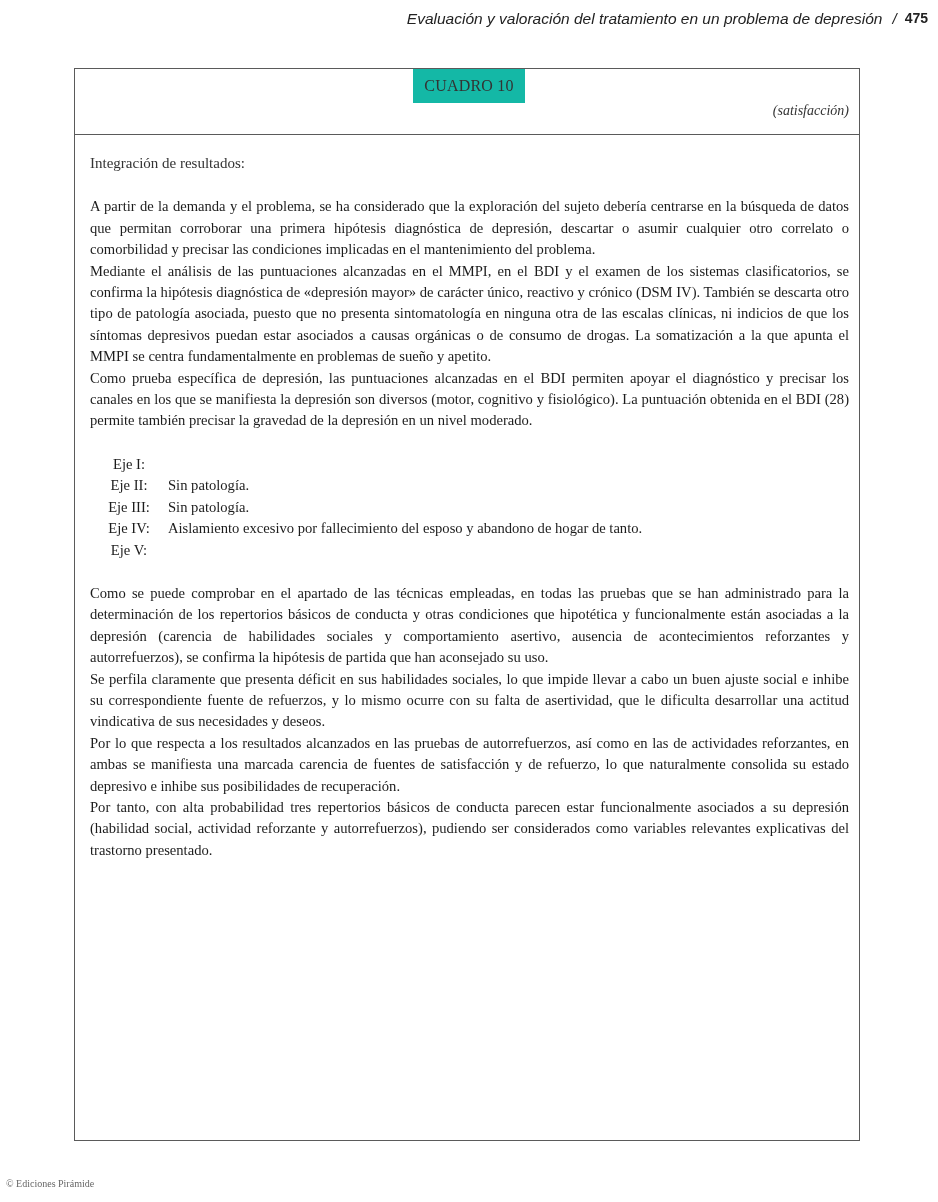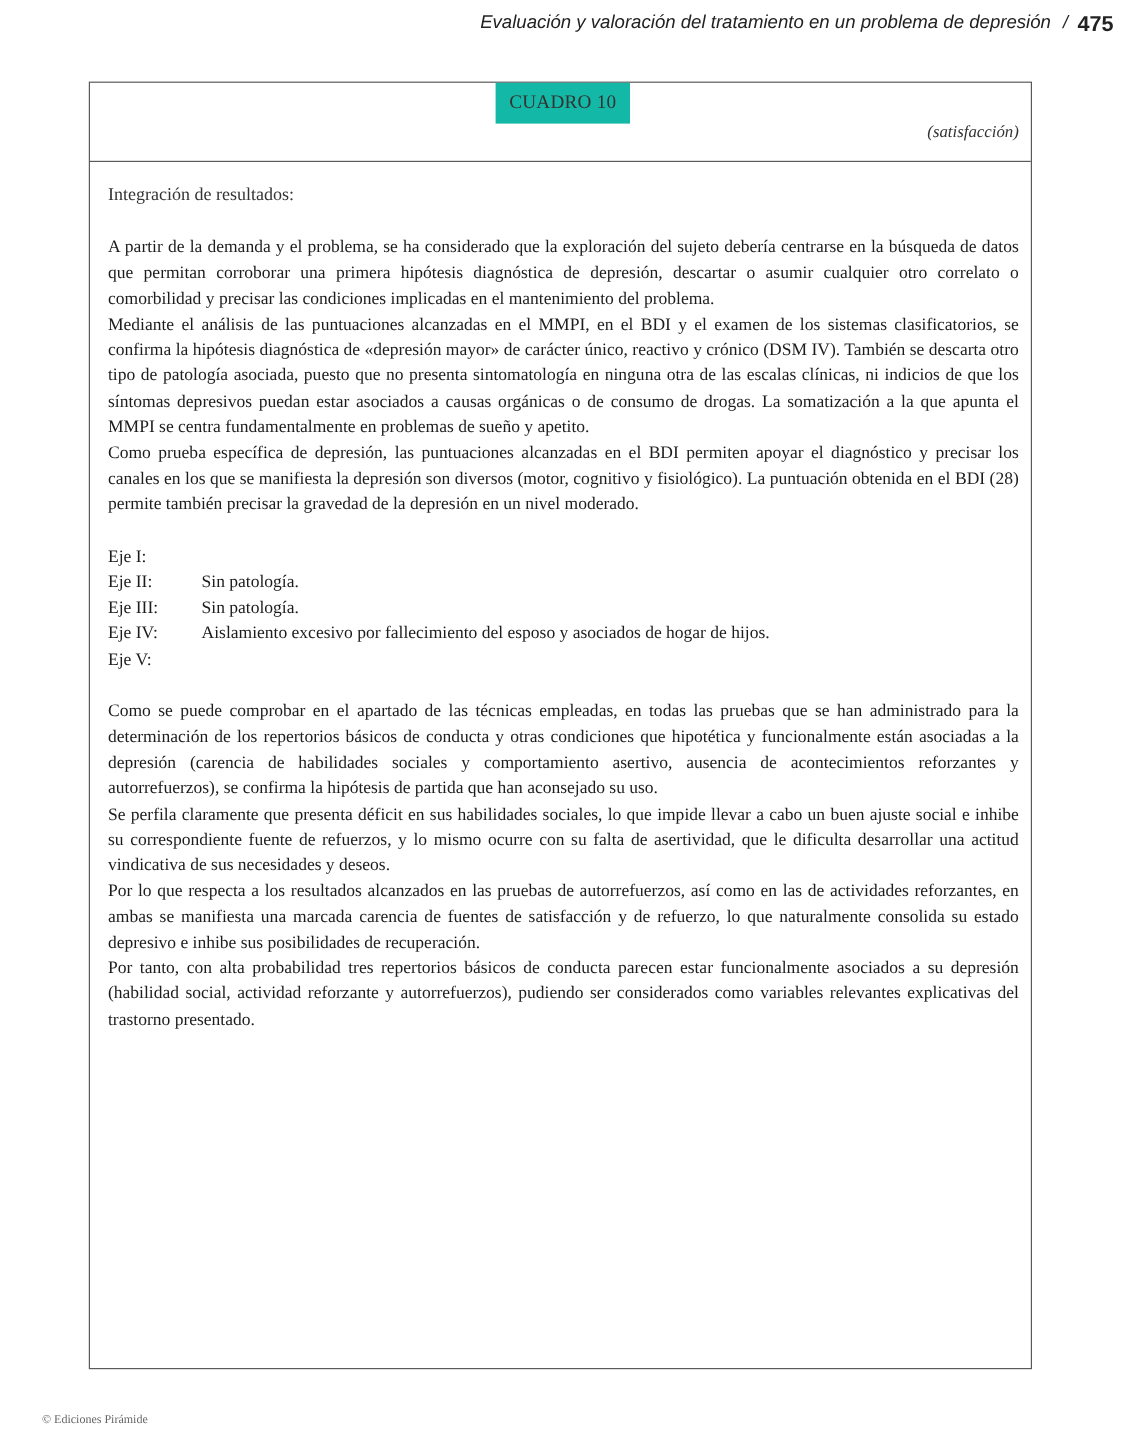--- a/index.html
+++ b/index.html
@@ -9,21 +9,21 @@
       color: #1c1c1c;
     }
     .running-head {
       position: absolute; top: 10px; right: 10px;
       font-family: "Liberation Sans", "DejaVu Sans", sans-serif;
       font-size: 15.5px; color: #222;
       display: flex; align-items: flex-start; white-space: nowrap;
     }
     .running-head .rh-title { font-style: italic; }
     .running-head .rh-sep { font-style: italic; margin: 0 8px 0 10px; font-size: 15px; }
-    .running-head .rh-page { font-weight: bold; font-size: 18px; }
+    .running-head .rh-page { font-weight: bold; font-size: 14px; }
 
     .box {
       position: absolute; left: 74px; top: 68px;
       width: 786px; height: 1073px;
       border: 1px solid #5a5a5a; box-sizing: border-box;
     }
     .box-header { position: relative; height: 65px; border-bottom: 1px solid #5a5a5a; }
     .box-label {
       position: absolute; left: 338px; top: 0; width: 112px; height: 34px;
       background: #14b8a6; color: #333; font-size: 16px;
@@ -33,26 +33,26 @@
     .box-continuation {
       position: absolute; right: 10px; top: 34px;
       font-style: italic; font-size: 14px; color: #333;
     }
     .box-body { padding: 18px 10px 0 15px; font-size: 14.6px; line-height: 21.4px; }
     .section-title { font-weight: normal; font-size: 15px; margin: 0 0 22px 0; color: #333; }
     .para { margin: 0; text-align: justify; }
     .intro-block { margin-bottom: 22px; }
     .axes { margin: 0 0 22px 0; }
     .axis-row { display: flex; }
-    .axis-key { width: 78px; flex: 0 0 78px; }
+    .axis-key { width: 78px; flex: 0 0 78px; text-align: center; }
     .axis-val { flex: 1; text-align: justify; }
 
     .footer {
       position: absolute; left: 6px; top: 1178px;
-      font-size: 10px; color: #666; margin-left: 29px;
+      font-size: 10px; color: #666;
     }
   </style>
 </head>
 <body>
 
 <div class="running-head">
   <span class="rh-title">Evaluación y valoración del tratamiento en un problema de depresión</span>
   <span class="rh-sep">/</span>
   <span class="rh-page">475</span>
 </div>
@@ -79,21 +79,21 @@
       <div class="axis-row">
         <span class="axis-key">Eje II:</span>
         <span class="axis-val">Sin patología.</span>
       </div>
       <div class="axis-row">
         <span class="axis-key">Eje III:</span>
         <span class="axis-val">Sin patología.</span>
       </div>
       <div class="axis-row">
         <span class="axis-key">Eje IV:</span>
-        <span class="axis-val">Aislamiento excesivo por fallecimiento del esposo y asociados de hogar de hijos.</span>
+        <span class="axis-val">Aislamiento excesivo por fallecimiento del esposo y abandono de hogar de tanto.</span>
       </div>
       <div class="axis-row">
         <span class="axis-key">Eje V:</span>
       </div>
     </div>
 
     <div class="conclusion-block">
       <p class="para">Como se puede comprobar en el apartado de las técnicas empleadas, en todas las pruebas que se han administrado para la determinación de los repertorios básicos de conducta y otras condiciones que hipotética y funcionalmente están asociadas a la depresión (carencia de habilidades sociales y comportamiento asertivo, ausencia de acontecimientos reforzantes y autorrefuerzos), se confirma la hipótesis de partida que han aconsejado su uso.</p>
       <p class="para">Se perfila claramente que presenta déficit en sus habilidades sociales, lo que impide llevar a cabo un buen ajuste social e inhibe su correspondiente fuente de refuerzos, y lo mismo ocurre con su falta de asertividad, que le dificulta desarrollar una actitud vindicativa de sus necesidades y deseos.</p>
       <p class="para">Por lo que respecta a los resultados alcanzados en las pruebas de autorrefuerzos, así como en las de actividades reforzantes, en ambas se manifiesta una marcada carencia de fuentes de satisfacción y de refuerzo, lo que naturalmente consolida su estado depresivo e inhibe sus posibilidades de recuperación.</p>

